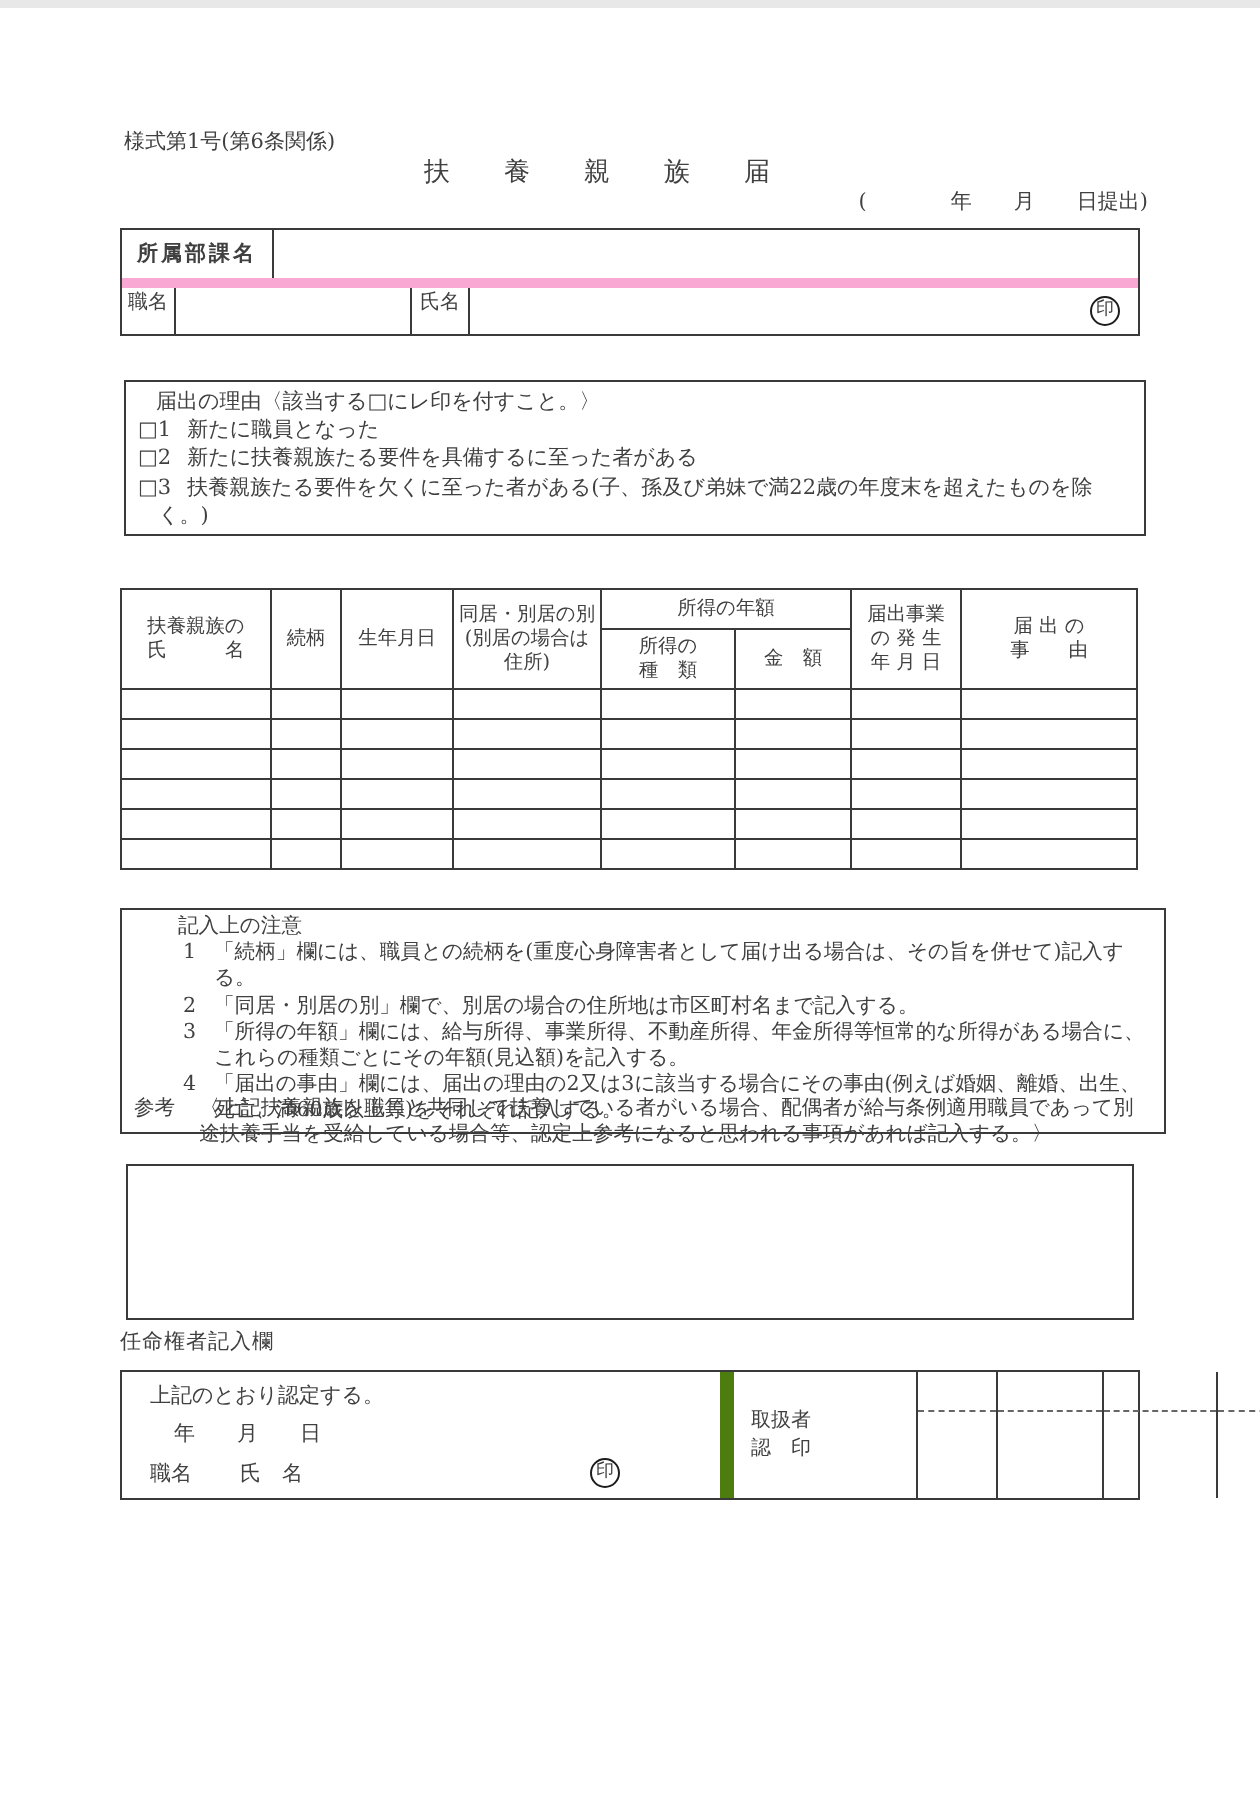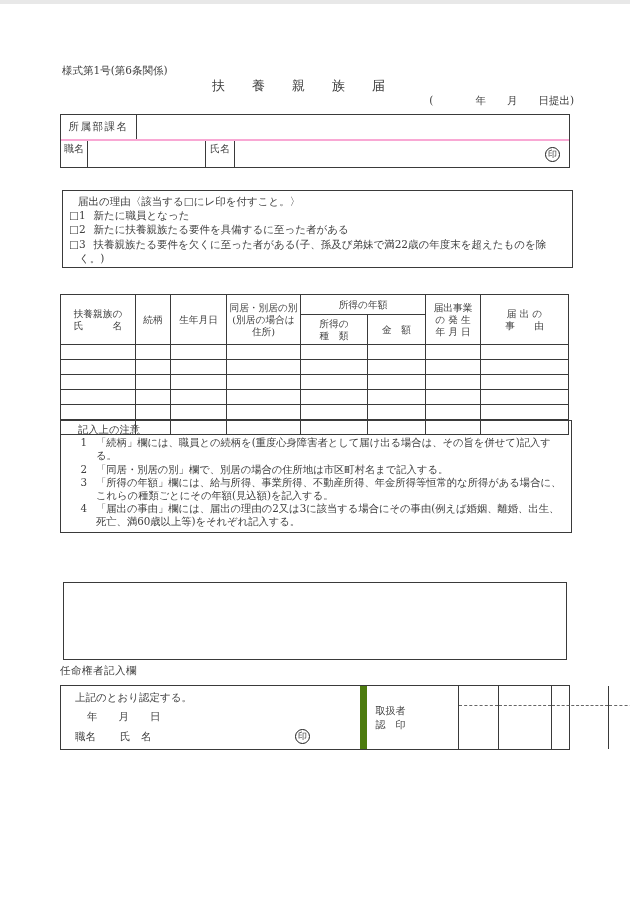--- a/index.html
+++ b/index.html
@@ -12,21 +12,21 @@
   
   .form-number{left:62px;top:60px;font-size:10.5px;}
   .form-title{left:212px;top:73px;font-size:13px;letter-spacing:7px;white-space:pre;}
   .submit-date{right:56px;top:90px;font-size:10.5px;white-space:pre;}
   
   .addr-table{left:60px;top:110px;width:508px;height:52px;border:1px solid #3a3a3a;display:flex;font-size:10.5px;}
   .addr-left{width:177px;flex:none;position:relative;border-right:1px solid #3a3a3a;}
   .addr-appointer{position:absolute;left:7px;top:4px;letter-spacing:1px;}
   .addr-sama{position:absolute;right:10px;bottom:4px;}
   .addr-right{flex:1;display:flex;flex-direction:column;}
-  .addr-row1{height:24px;flex:none;display:flex;border-bottom:2px solid #f9a8d4;}
+  .addr-row1{height:24px;flex:none;display:flex;border-bottom:5px solid #f9a8d4;font-weight:bold;}
   .addr-lbl-dept{width:75px;flex:none;border-right:1px solid #3a3a3a;display:flex;align-items:center;justify-content:center;letter-spacing:1.5px;}
   .addr-row2{flex:1;display:flex;}
   .addr-lbl-narrow{flex:none;border-right:1px solid #3a3a3a;font-size:10px;line-height:12px;padding:2px 0 0 0;text-align:center;}
   .lbl-shoku{width:26px;}
   .lbl-shi{width:28px;}
   .addr-val{min-height:100%;}
   .val-job{width:117px;flex:none;border-right:1px solid #3a3a3a;}
   .val-dept{flex:1;}
   .val-name{flex:1;display:flex;align-items:center;justify-content:flex-end;padding-right:9px;}
   .seal{display:inline-flex;width:13px;height:13px;border:1px solid #1c1c1c;border-radius:50%;
@@ -40,21 +40,21 @@
   .rb-num{margin-right:8px;}
   
   .dep-table{left:60px;top:290px;width:508px;border-collapse:collapse;table-layout:fixed;}
   .dep-table th,.dep-table td{border:1px solid #3a3a3a;padding:0;}
   .dep-table thead th{font-weight:normal;font-size:9.7px;line-height:12px;text-align:center;vertical-align:middle;}
   .dep-table .grp{height:19px;}
   .dep-table .sub th{height:29px;}
   .dep-table tbody td{height:14px;}
   .hl{display:block;white-space:pre;}
   
-  .notes-box{left:60px;top:416px;width:498px;border:1px solid #3a3a3a;padding:2px 4px 3px 8px;font-size:10.3px;line-height:13.2px;}
+  .notes-box{left:60px;top:450px;width:498px;border:1px solid #3a3a3a;padding:2px 4px 3px 19px;font-size:10.3px;line-height:13.2px;}
   .notes-heading{padding-left:9px;}
   .note-item{display:flex;padding-left:6px;}
   .note-num{flex:none;width:12px;margin-right:9px;text-align:right;}
   .note-text{flex:1;}
   
   .reference{left:60px;top:544px;width:508px;display:flex;font-size:10.3px;line-height:13.2px;}
   .ref-label{flex:none;margin-left:7px;margin-right:12px;}
   .ref-text{flex:1;}
   
   .blank-box{left:63px;top:578px;width:502px;height:76px;border:1px solid #3a3a3a;}
@@ -241,20 +241,24 @@
     <div class="note-item">
       <span class="note-num">3</span>
       <span class="note-text">「所得の年額」欄には、給与所得、事業所得、不動産所得、年金所得等恒常的な所得がある場合に、これらの種類ごとにその年額(見込額)を記入する。</span>
     </div>
     <div class="note-item">
       <span class="note-num">4</span>
       <span class="note-text">「届出の事由」欄には、届出の理由の2又は3に該当する場合にその事由(例えば婚姻、離婚、出生、死亡、満60歳以上等)をそれぞれ記入する。</span>
     </div>
   </div>
 
+  <div class="abs reference">
+    <span class="ref-label">参考</span>
+    <span class="ref-text">〈上記扶養親族を職員と共同して扶養している者がいる場合、配偶者が給与条例適用職員であって別途扶養手当を受給している場合等、認定上参考になると思われる事項があれば記入する。〉</span>
+  </div>
 
   <div class="abs blank-box"></div>
 
   <div class="abs appointer-entry-label">任命権者記入欄</div>
 
   <div class="abs certify-table">
     <div class="cert-left">
       <div class="cl1">上記のとおり認定する。</div>
       <div class="cl2">年　　月　　日</div>
       <div class="cl3">

